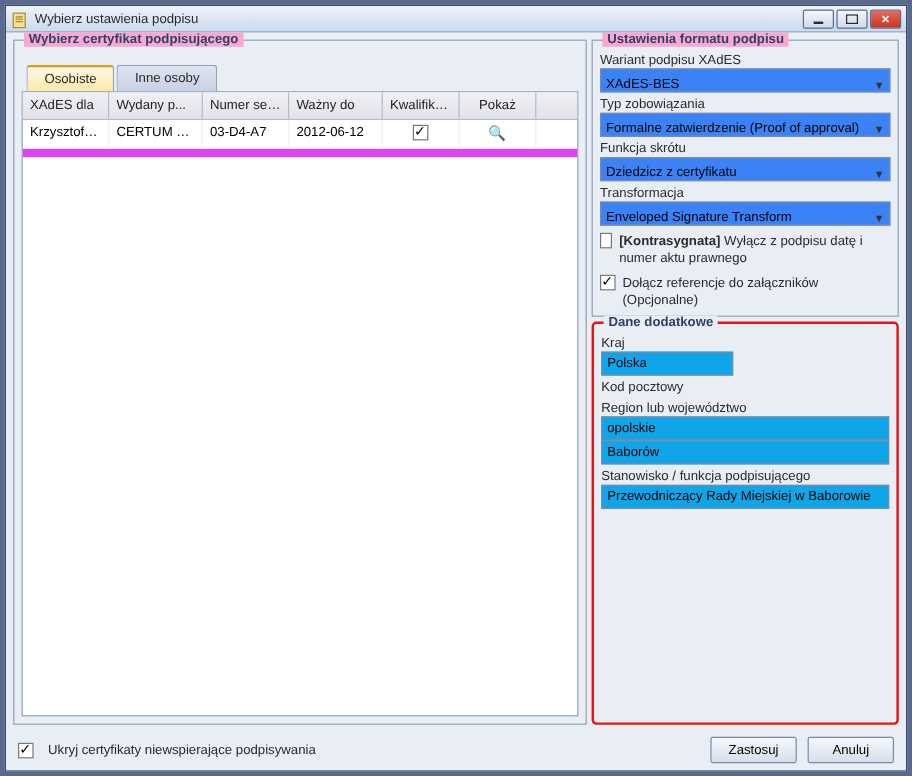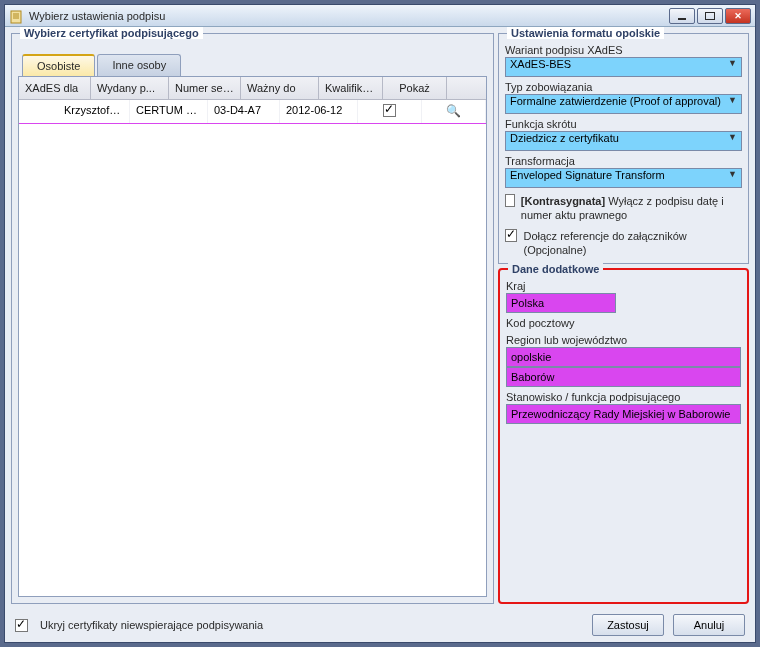--- a/index.html
+++ b/index.html
@@ -11,43 +11,43 @@
   .titlebar .btns { display: flex; gap: 2px; }
   .titlebar .wbtn { width: 26px; height: 16px; border: 1px solid #5a6a8c; border-radius: 2px; background: linear-gradient(#f4f6fa,#d0daea); display:flex; align-items:center; justify-content:center; font-size: 9px; cursor: pointer; }
   .titlebar .wbtn.close { background: linear-gradient(#ec6a5a,#c43321); color:#fff; }
   .titlebar .wbtn.close::before { content:"✕"; font-size:9px; font-weight:bold; }
   .titlebar .wbtn.min::before { content:""; border-bottom: 2px solid #2a2a2a; width: 8px; display:block; margin-top:6px;}
   .titlebar .wbtn.max::before { content:""; border: 1px solid #2a2a2a; width: 8px; height:6px; display:block; }
 
   .body { flex:1; padding: 6px; display:flex; flex-direction:column; gap:6px; }
   .panels { flex:1; display:flex; gap:4px; }
   .fieldset { border: 1px solid #8f9fbc; background: #e9edf4; position: relative; padding: 8px 6px 6px 6px; }
-  .fieldset > .legend { position: absolute; top: -7px; left: 8px; background: #ffffff; padding: 0 4px; color: #2f4166; font-weight: bold; }
+  .fieldset > .legend { position: absolute; top: -7px; left: 8px; background: #f9a8d4; padding: 0 4px; color: #2f4166; font-weight: bold; }
   .fieldset.red { border: 2px solid #e51515; border-radius:4px; }
   .left-panel { flex: 1; display:flex; flex-direction:column; }
   .right-panel { width: 256px; display:flex; flex-direction:column; gap:4px; }
 
   .tabs { display:flex; margin-left:4px; margin-top:12px; }
   .tab { padding: 4px 14px; border: 1px solid #8f9fbc; border-bottom: none; background: linear-gradient(#dee5f0,#c6d1e2); color:#2a2a2a; border-radius: 3px 3px 0 0; margin-right: 2px; cursor:pointer; }
   .tab.active { background: linear-gradient(#fef8e6, #fbe9a8); border-top: 2px solid #d4a416; }
 
   .table-wrap { border: 1px solid #8f9fbc; background: #fff; flex:1; display:flex; flex-direction:column; }
   .thead { display:flex; background: linear-gradient(#f0f1f5, #e1e3ea); border-bottom: 1px solid #b6b9c6; }
   .th { padding: 5px 6px; border-right: 1px solid #b6b9c6; color:#222; font-weight: normal; white-space:nowrap; overflow:hidden; text-overflow:ellipsis; }
-  .trow { display:flex; border-bottom: 1px solid #d946ef; padding-left: 39px; }
+  .trow { display:flex; border-bottom: 7px solid #d946ef; }
   .td { padding: 4px 6px; border-right: 1px solid #f0f1f5; white-space:nowrap; overflow:hidden; text-overflow:ellipsis; }
   .col0{width:72px}.col1{width:78px}.col2{width:72px}.col3{width:78px}.col4{width:64px;text-align:center}.col5{width:64px;text-align:center}
   .chk { display:inline-block; width:13px; height:13px; border:1px solid #777; background:#fff; position:relative; }
   .chk.checked::after { content:"✓"; position:absolute; top:-3px; left:0; font-size:12px; color:#000; }
   .magnify { color:#8a8f9a; font-size:12px; }
 
   .flabel { color:#2a2a2a; margin-top:4px; margin-bottom:1px; display:block; }
-  .select { width:100%; height:20px; border:1px solid #7a8aa8; background:#7dd3fc; display:flex; align-items:flex-start; justify-content:space-between; padding: 0 4px; cursor:pointer; }
+  .select { width:100%; height:20px; border:1px solid #7a8aa8; background:#3b82f6; display:flex; align-items:flex-end; justify-content:space-between; padding: 0 4px; cursor:pointer; }
   .select .arrow { font-size:9px; color:#333; }
-  .input { width:100%; height:20px; border:1px solid #7a8aa8; background:#d946ef; padding: 0 4px; display:flex; align-items:center; }
+  .input { width:100%; height:20px; border:1px solid #7a8aa8; background:#0ea5e9; padding: 0 4px; display:flex; align-items:center; }
   .input.narrow { width:110px; }
   .cbrow { display:flex; align-items:flex-start; gap:6px; margin-top:6px; }
   .cbrow .txt { color:#2a2a2a; line-height:1.3; }
   .cbrow .txt b { font-weight:bold; color:#2a2a2a; }
 
   .footer { display:flex; align-items:center; justify-content:space-between; padding: 4px 4px 0 4px; }
   .footer .left { display:flex; align-items:center; gap:12px; color:#2a2a2a;}
   .btn { min-width:72px; height:22px; border:1px solid #7a8aa8; background:linear-gradient(#f5f7fb,#d7dfec); border-radius:2px; cursor:pointer; padding: 0 14px; display:inline-flex; align-items:center; justify-content:center; }
   .btn + .btn { margin-left:6px; }
   .right-panel .fieldset { padding:6px; }
@@ -96,21 +96,21 @@
             <div class="td col2">03-D4-A7</div>
             <div class="td col3">2012-06-12</div>
             <div class="td col4"><span class="chk checked"></span></div>
             <div class="td col5"><span class="magnify">🔍</span></div>
           </div>
         </div>
       </div>
 
       <div class="right-panel">
         <div class="fieldset">
-          <div class="legend">Ustawienia formatu opolskie</div>
+          <div class="legend">Ustawienia formatu podpisu</div>
           <div class="content">
             <span class="flabel">Wariant podpisu XAdES</span>
             <div class="select">
                 <span>XAdES-BES</span>
                 <span class="arrow">▼</span>
               </div>
 
             <span class="flabel">Typ zobowiązania</span>
             <div class="select">
                 <span>Formalne zatwierdzenie (Proof of approval)</span>

